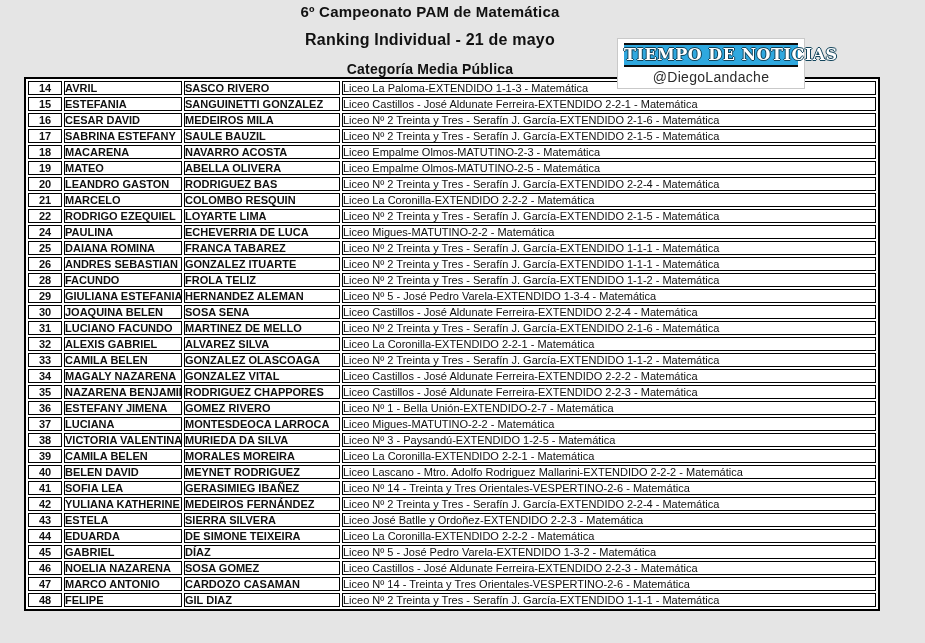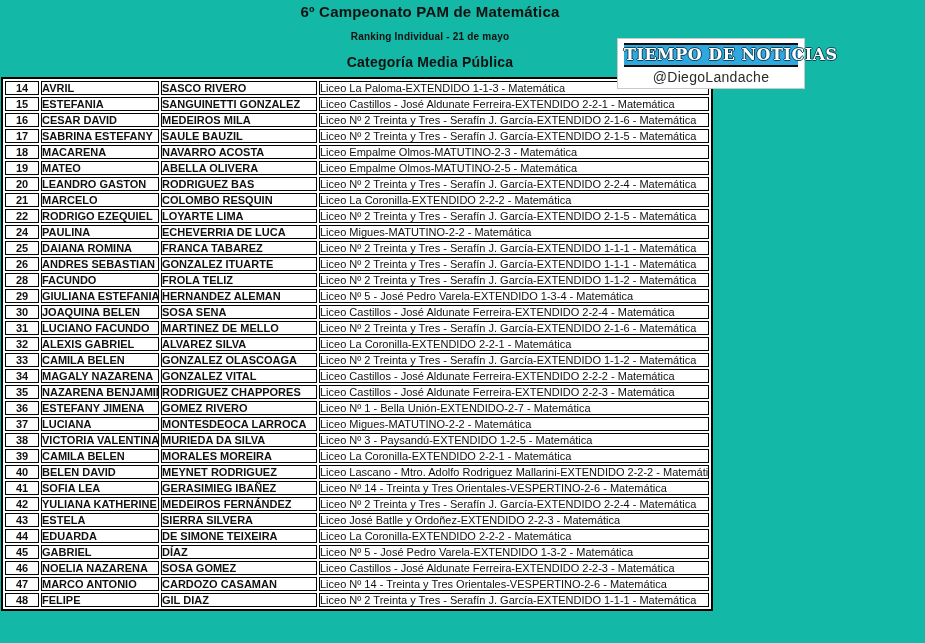--- a/index.html
+++ b/index.html
@@ -5,31 +5,31 @@
   * { margin:0; padding:0; box-sizing:border-box; }
   html,body { background:#ffffff; }
   body {
     font-family:"Liberation Sans", sans-serif;
     color:#111;
     -webkit-font-smoothing:antialiased;
   }
   .page {
     position:relative;
     width:925px; height:643px;
-    background:#14b8a6;
+    background:#e5e5e5;
     overflow:hidden;
     padding-left:12px;
   }
   
   .header {
     position:absolute; top:3px; left:0; width:860px;
     text-align:center;
   }
   .title    { font-size:15px; font-weight:bold; letter-spacing:.2px; margin-bottom:11px; }
-  .subtitle { font-size:10px; font-weight:bold; letter-spacing:.2px; margin-bottom:12px; }
+  .subtitle { font-size:16px; font-weight:bold; letter-spacing:.2px; margin-bottom:12px; }
   .category { font-size:14px; font-weight:bold; letter-spacing:.2px; }
   
   .badge {
     position:absolute; left:617px; top:38px; width:188px;
     background:#ffffff;
     border:1px solid #c9c9c9;
     z-index:5;
     padding:4px 6px 1px 6px;
   }
   .badge-banner {
@@ -51,22 +51,22 @@
   .badge-handle {
     text-align:center;
     font-size:14px;
     line-height:18px;
     color:#2b2b2b;
     letter-spacing:.3px;
     padding:1px 0 1px 0;
   }
   
   table.ranking {
-    position:absolute; left:1px; top:77px;
-    width:712px;
+    position:absolute; left:24px; top:77px;
+    width:856px;
     border:2px solid #000;
     border-collapse:separate;
     border-spacing:2px;
     background:#ffffff;
     table-layout:fixed;
   }
   table.ranking td {
     border:1px solid #000;
     height:12px;
     font-size:11px;

